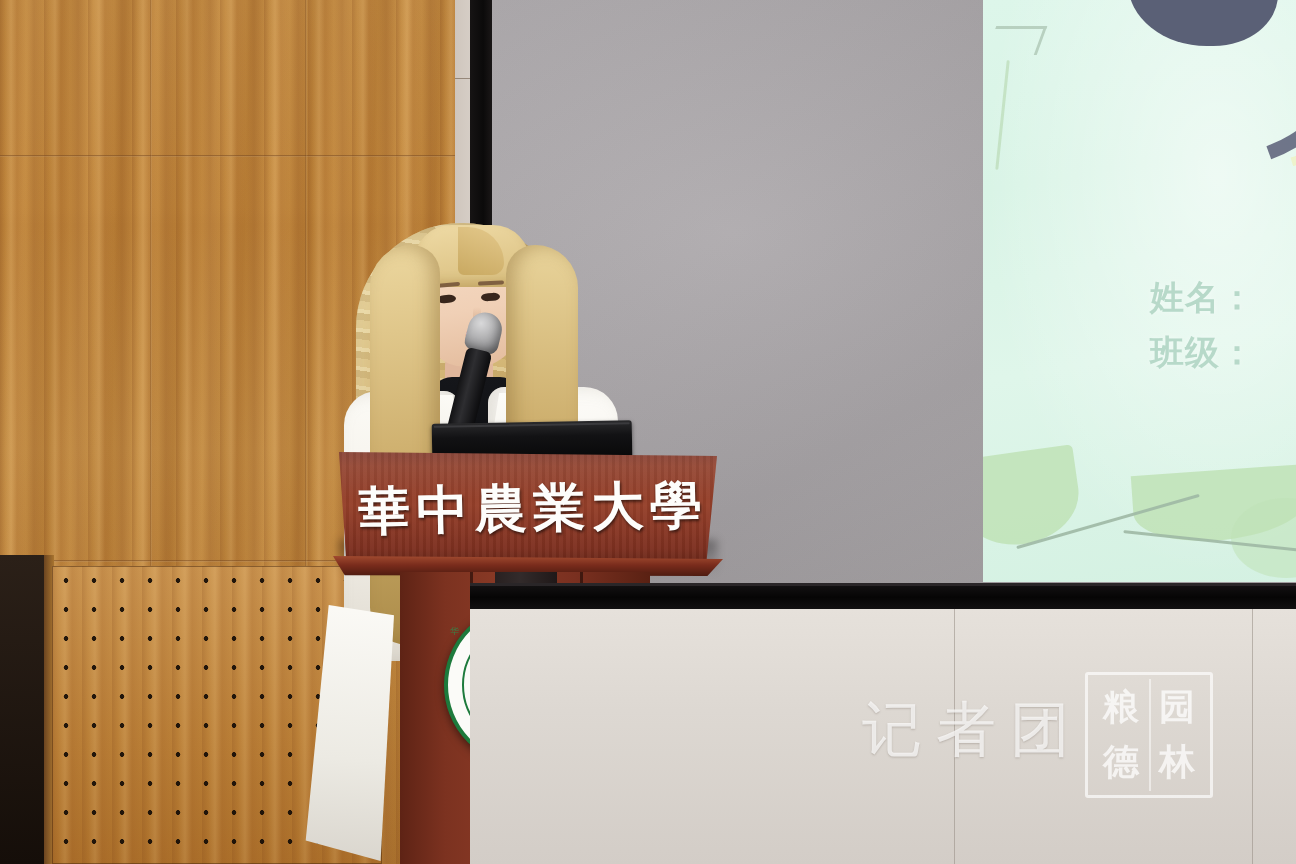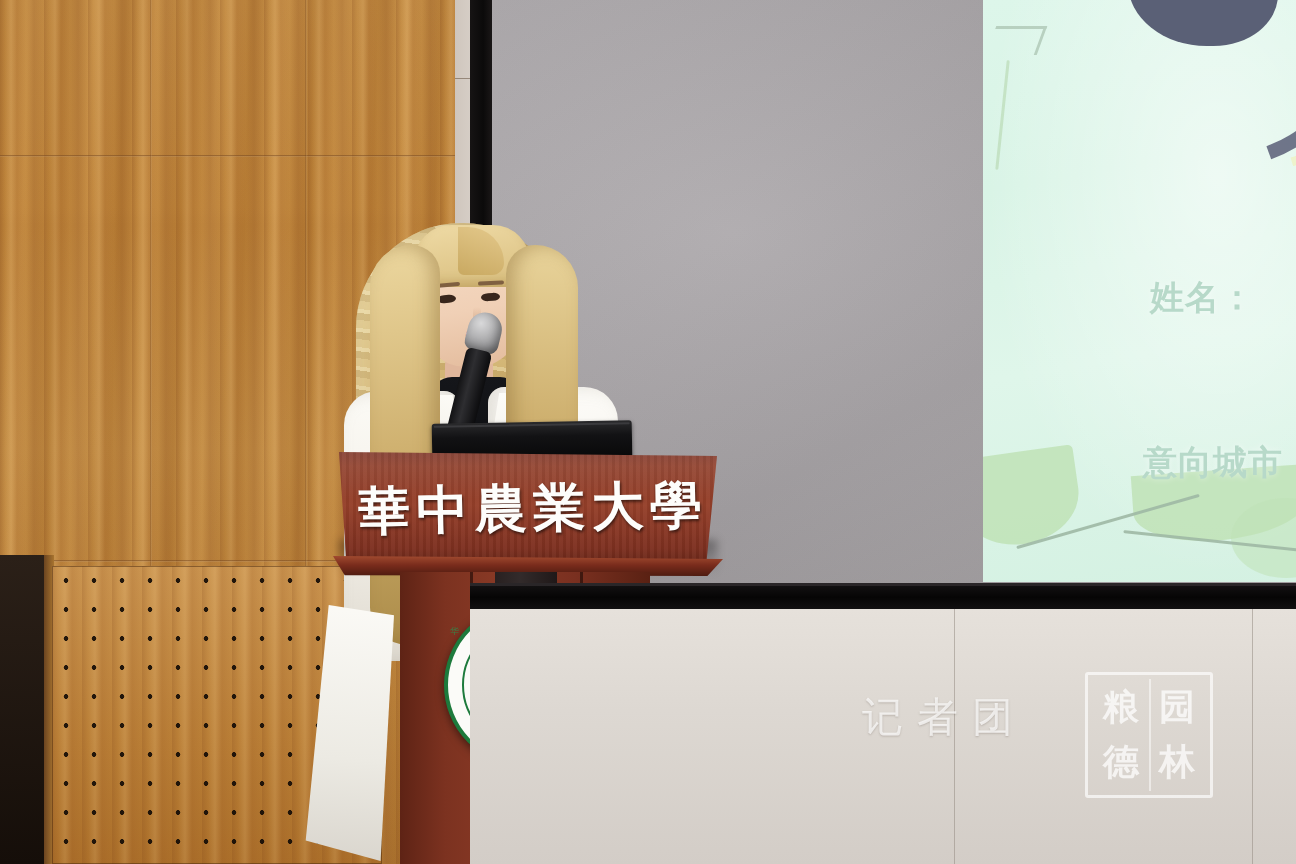--- a/index.html
+++ b/index.html
@@ -100,21 +100,21 @@
     background:linear-gradient(180deg,#151314,#060505 55%,#121011);}
   .screen-bottom-bar2{position:absolute;left:0;top:0;width:826px;height:3px;background:#2a2628;}
 
   
   .lower-wall{position:absolute;left:470px;top:609px;width:826px;height:255px;
     background:linear-gradient(180deg,#e6e1db 0%,#ddd8d2 40%,#d3cdc7 100%);}
   .lw-seam{position:absolute;top:609px;width:1px;height:255px;background:rgba(150,140,132,.55);}
 
   
   .watermark{position:absolute;left:862px;top:690px;color:rgba(255,255,255,.72);
-    font-size:41px;letter-spacing:14px;font-family:Liberation Mono, monospace;
+    font-size:60px;letter-spacing:14px;font-family:Liberation Mono, monospace;
     text-shadow:0 1px 2px rgba(120,110,100,.35);white-space:nowrap;}
   
   .seal{position:absolute;left:1085px;top:672px;width:122px;height:120px;
     border:3px solid rgba(255,255,255,.66);border-radius:3px;}
   .seal-inner{position:absolute;inset:5px;display:grid;grid-template-columns:1fr 1fr;
     grid-template-rows:1fr 1fr;}
   .seal-ch{display:flex;align-items:center;justify-content:center;
     color:rgba(255,255,255,.72);font-size:36px;font-weight:700;
     font-family:"DejaVu Sans","Liberation Sans",sans-serif;}
   .seal-div-v{position:absolute;left:50%;top:4px;bottom:4px;width:2px;background:rgba(255,255,255,.5);}
@@ -284,21 +284,21 @@
     <div class="sprig"></div>
     <div class="sprig-top"></div>
     <div class="leaf leaf1"></div>
     <div class="leaf leaf2"></div>
     <div class="leaf leaf3"></div>
     <div class="stem stem1"></div>
     <div class="stem stem2"></div>
 
     <div class="slide-text">
       <div class="sline sline-1">姓名：</div>
-      <div class="sline sline-4">意向城市</div>
+      <div class="sline sline-2">班级：</div>
     </div>
   </div>
 
   <div class="person">
     <div class="hair-back"></div>
     <div class="hair-strands"></div>
     <div class="neck"></div>
     <div class="face"></div>
     <div class="ear"></div>
     <div class="fringe"></div>

